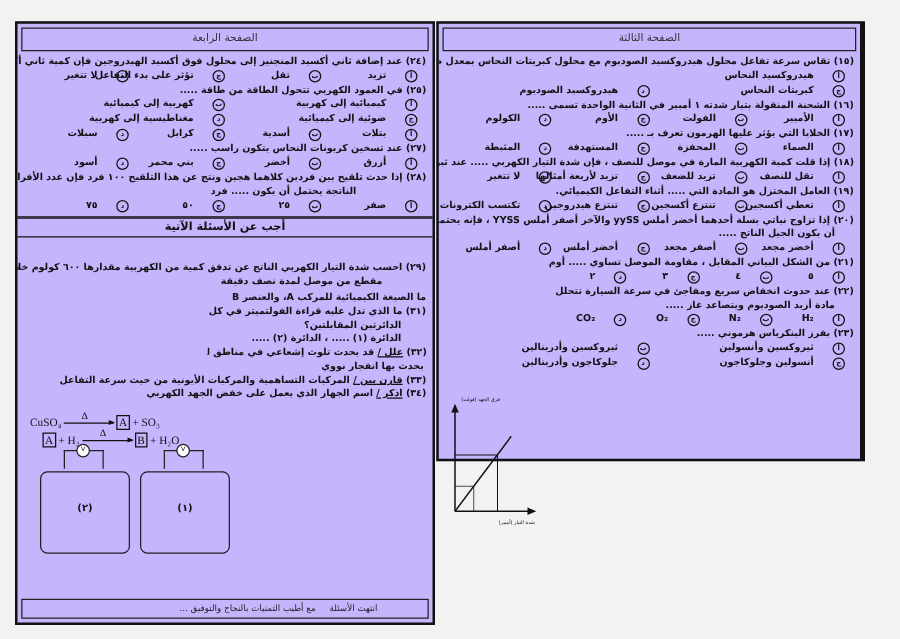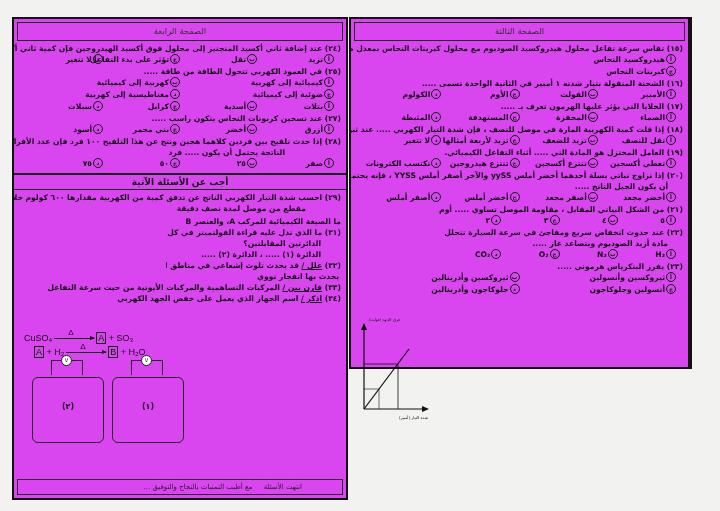--- a/index.html
+++ b/index.html
@@ -1,30 +1,30 @@
 <!DOCTYPE html>
 <html><head>
 <meta charset="utf-8">
 <style>
   html,body{margin:0;padding:0;background:#f2f2f0;}
   body{width:720px;height:511px;overflow:hidden;position:relative;font-family:"DejaVu Sans",sans-serif;color:#111;}
-  .page{position:absolute;top:17px;background:#d946ef;border:2px solid #111;box-sizing:border-box;direction:rtl;}
+  .page{position:absolute;top:17px;background:#c4b5fd;border:2px solid #111;box-sizing:border-box;direction:rtl;}
   .page-left{left:12px;width:336px;height:483px;}
   .page-right{left:349px;width:343px;height:352px;border-right-width:4px;}
   .page-title{border:1.5px solid #222;margin:3px 3px 2px 3px;height:17px;text-align:center;font-size:8.5px;line-height:17px;color:#333;}
   .q{font-size:7.6px;font-weight:bold;line-height:11px;padding:0 5px;white-space:nowrap;overflow:hidden;}
   .opts{display:flex;font-size:7.6px;font-weight:bold;line-height:12px;padding:0 12px;white-space:nowrap;}
   .opts.two .opt{width:50%;}
   .opts.four .opt{width:25%;}
-  .opt{display:flex;align-items:flex-start;gap:1px;}
+  .opt{display:flex;align-items:flex-end;gap:15px;}
   .mark{display:inline-block;width:8px;height:8px;border:1px solid #111;border-radius:50%;font-size:5.5px;line-height:8px;text-align:center;font-weight:bold;flex:none;}
   .hr{border-top:1.5px solid #111;margin:3px 0 0 0;}
-  .section-head{border:1px solid #111;border-left:none;border-right:none;text-align:center;font-size:9px;font-weight:bold;height:14px;line-height:14px;margin-bottom:2px;}
+  .section-head{border:1px solid #111;border-left:none;border-right:none;text-align:center;font-size:9px;font-weight:bold;height:14px;line-height:14px;margin-bottom:18px;}
   .footer{position:absolute;bottom:3px;left:3px;right:3px;height:14px;border:1.5px solid #222;font-size:7px;line-height:14px;padding-right:40px;color:#222;}
-  .eq{position:absolute;left:10px;font-family:Liberation Sans, sans-serif;font-size:9px;direction:ltr;white-space:nowrap;}
+  .eq{position:absolute;left:10px;font-family:Liberation Serif, serif;font-size:9px;direction:ltr;white-space:nowrap;}
   .box{display:inline-block;border:1px solid #111;padding:0 1px;line-height:10px;}
   .arrow{display:inline-block;position:relative;width:40px;border-top:1px solid #111;margin:0 2px;vertical-align:middle;}
   .arrow::after{content:"";position:absolute;right:-1px;top:-3px;border-left:5px solid #111;border-top:2.5px solid transparent;border-bottom:2.5px solid transparent;}
   .arrow span{position:absolute;left:14px;top:-11px;font-size:8px;}
   .circuit{position:absolute;width:70px;height:64px;border:1.5px solid #222;border-radius:6px;}
   .circuit .vm{position:absolute;top:-18px;left:18px;width:30px;height:14px;border:1px solid #222;border-bottom:none;}
   .circuit .vm .dial{position:absolute;top:-6px;left:9px;width:9px;height:9px;border:1px solid #222;border-radius:50%;background:#fff;font-size:5px;text-align:center;line-height:9px;}
   .circuit .lbl{position:absolute;top:24px;width:100%;text-align:center;font-size:8px;font-weight:bold;}
   .graph{position:absolute;left:8px;top:300px;width:70px;height:90px;}
 </style>
@@ -183,20 +183,24 @@
   <div class="opts two">
     <div class="opt">
         <span class="mark">أ</span>
         <span>هيدروكسيد النحاس</span>
       </div>
   </div>
   <div class="opts two">
     <div class="opt">
         <span class="mark">ج</span>
         <span>كبريتات النحاس</span>
+      </div>
+    <div class="opt">
+        <span class="mark">د</span>
+        <span>هيدروكسيد الصوديوم</span>
       </div>
   </div>
 
   <div class="q"><span>(١٦)</span> <span>الشحنة المنقولة بتيار شدته ١ أمبير في الثانية الواحدة تسمى .....</span></div>
   <div class="opts four">
     <div class="opt">
         <span class="mark">أ</span>
         <span>الأمبير</span>
       </div>
     <div class="opt">

